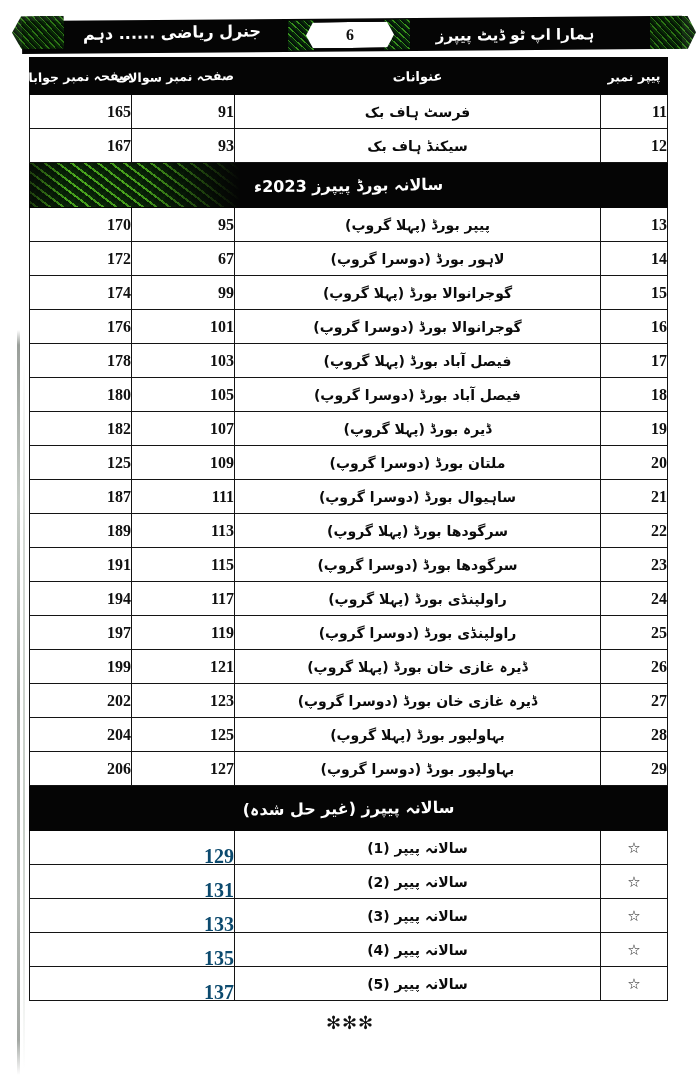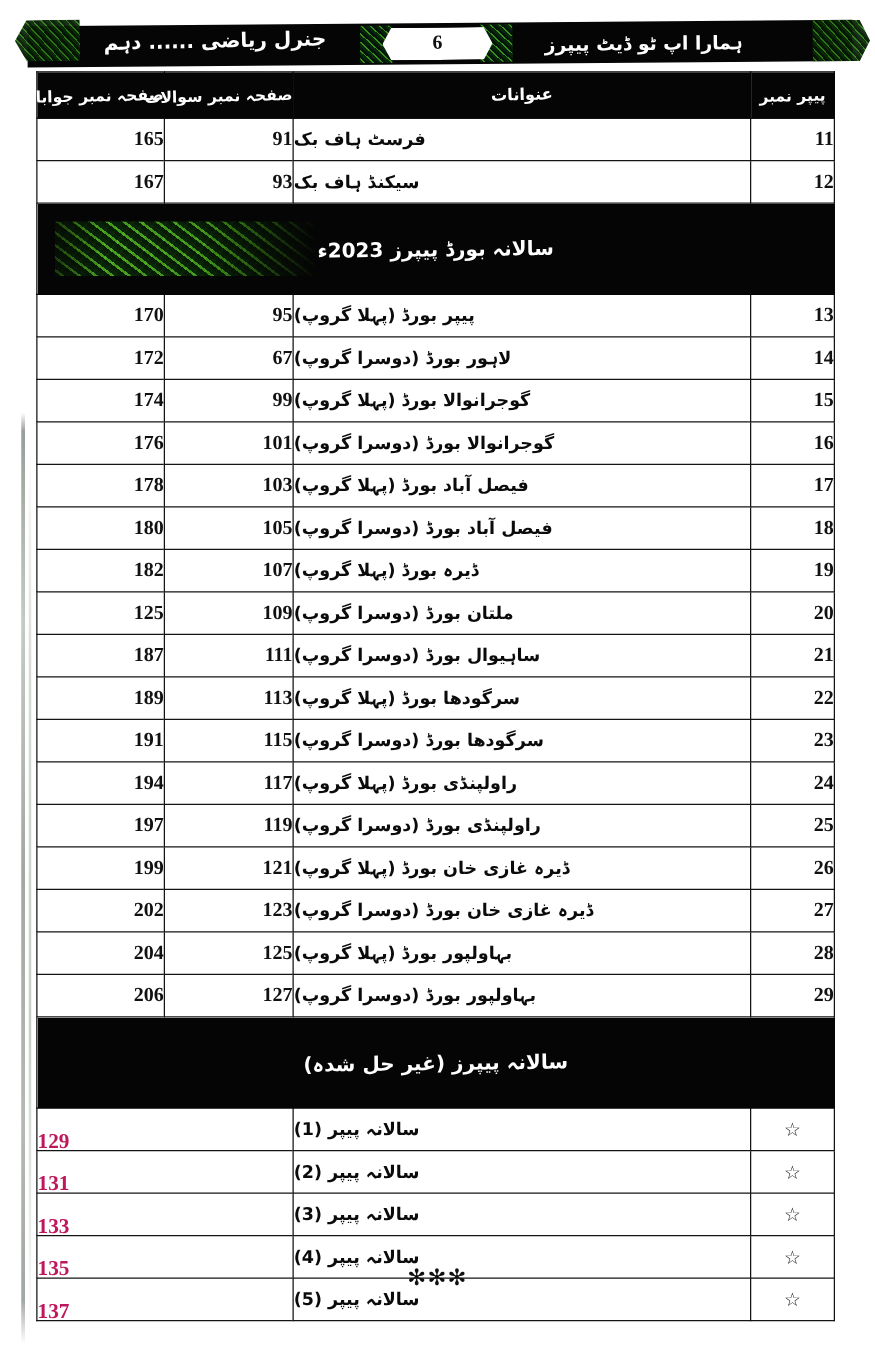--- a/index.html
+++ b/index.html
@@ -189,40 +189,40 @@
 
   tbody tr.data-row td { height: 33px; }
 
   .cell-num {
     font-family: "Liberation Serif", "DejaVu Serif", serif;
     font-size: 16px;
     font-weight: 700;
     color: #111;
   }
   .cell-title {
-    text-align: left;
+    text-align: center;
     padding-left: 10px;
     font-size: 14px;
     font-weight: 600;
     color: #0b0b0b;
     white-space: nowrap;
   }
   .cell-star {
     text-align: center;
     font-size: 15px;
     color: #111;
   }
 
   
   tr.section-row td {
     background: #050505;
     border-color: #050505;
     height: 44px;
     position: relative;
-    padding: 14px;
+    padding: 0;
   }
   .band {
     position: relative;
     height: 44px;
     overflow: hidden;
   }
   .band-texture {
     position: absolute;
     right: auto;
     left: 0;
@@ -246,25 +246,25 @@
     color: #ffffff;
     font-size: 16px;
     font-weight: 700;
     letter-spacing: .3px;
     transform: rotate(-0.7deg);
     white-space: nowrap;
   }
 
   
   .cell-span-num {
-    text-align: left;
+    text-align: right;
     font-family: "Liberation Serif", "DejaVu Serif", serif;
-    font-size: 17px;
-    font-weight: 700;
-    color: #be185d;
+    font-size: 20px;
+    font-weight: 700;
+    color: #0c4a6e;
     position: relative;
     top: 9px;
   }
 
   
   .footer-orn {
     position: absolute;
     left: 0;
     right: 0;
     top: 1012px;

